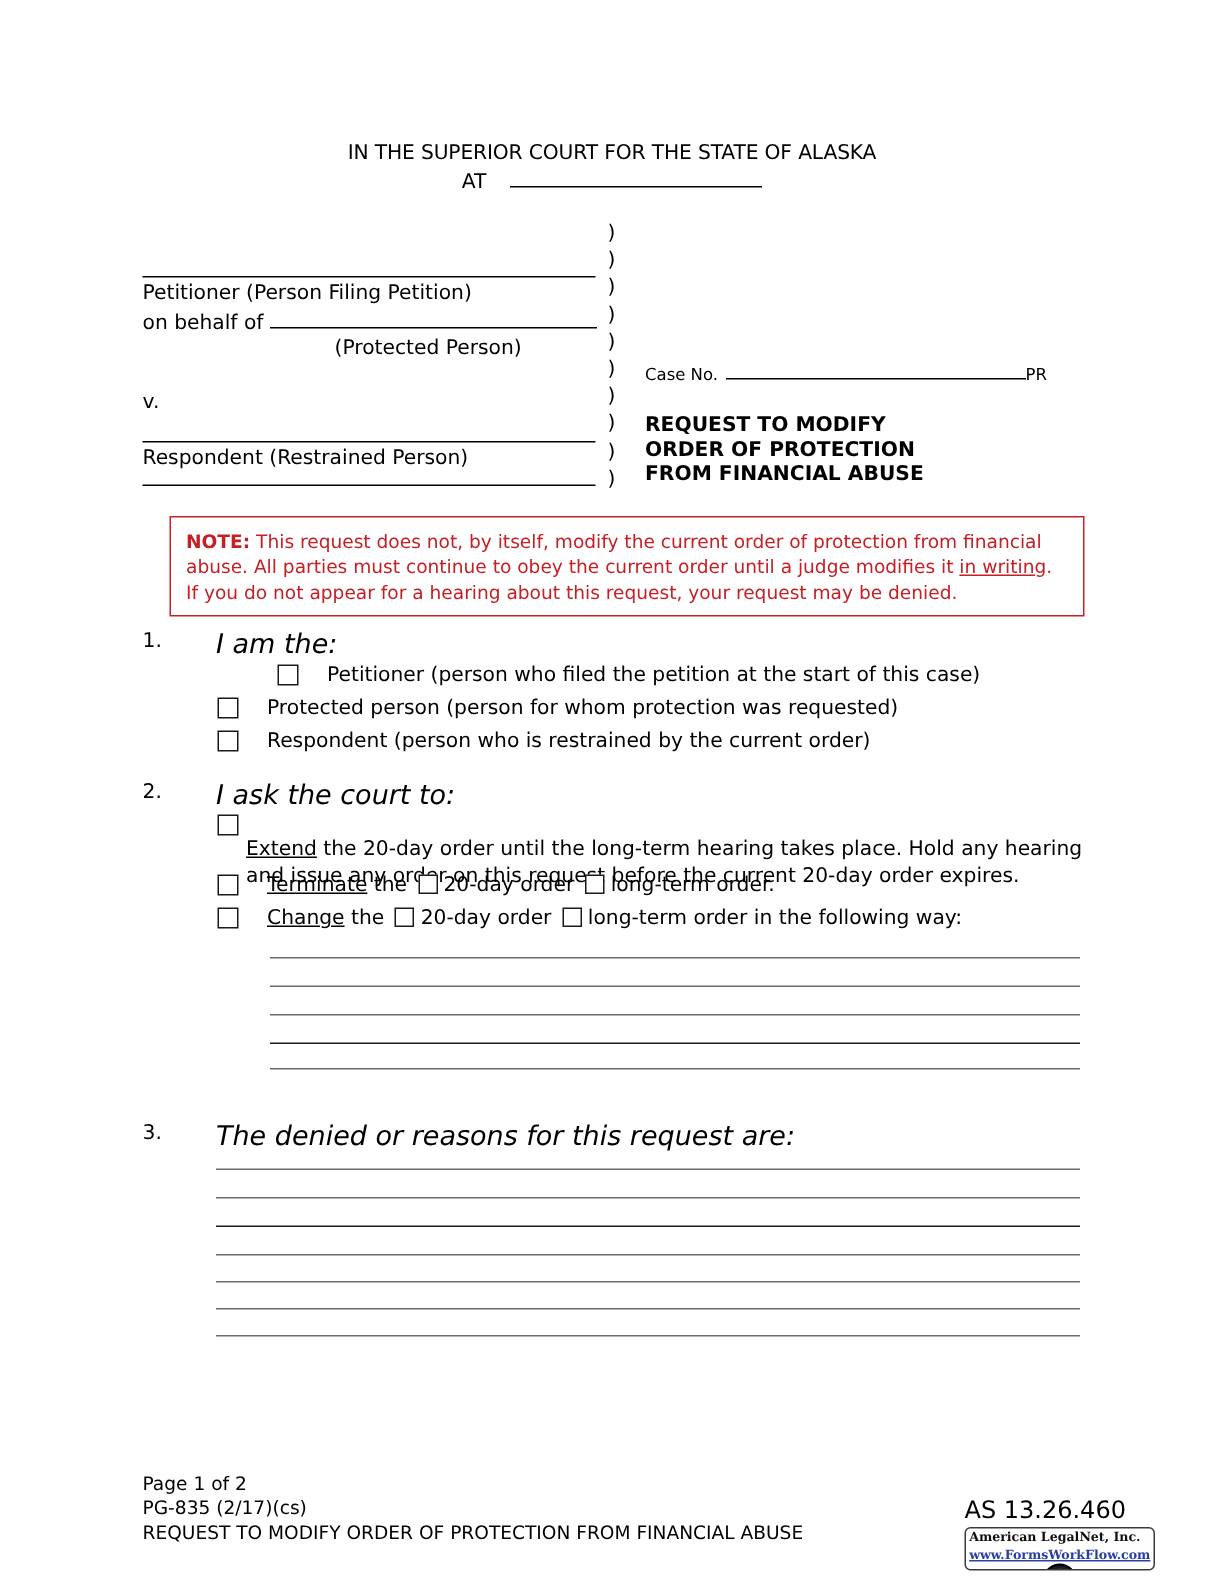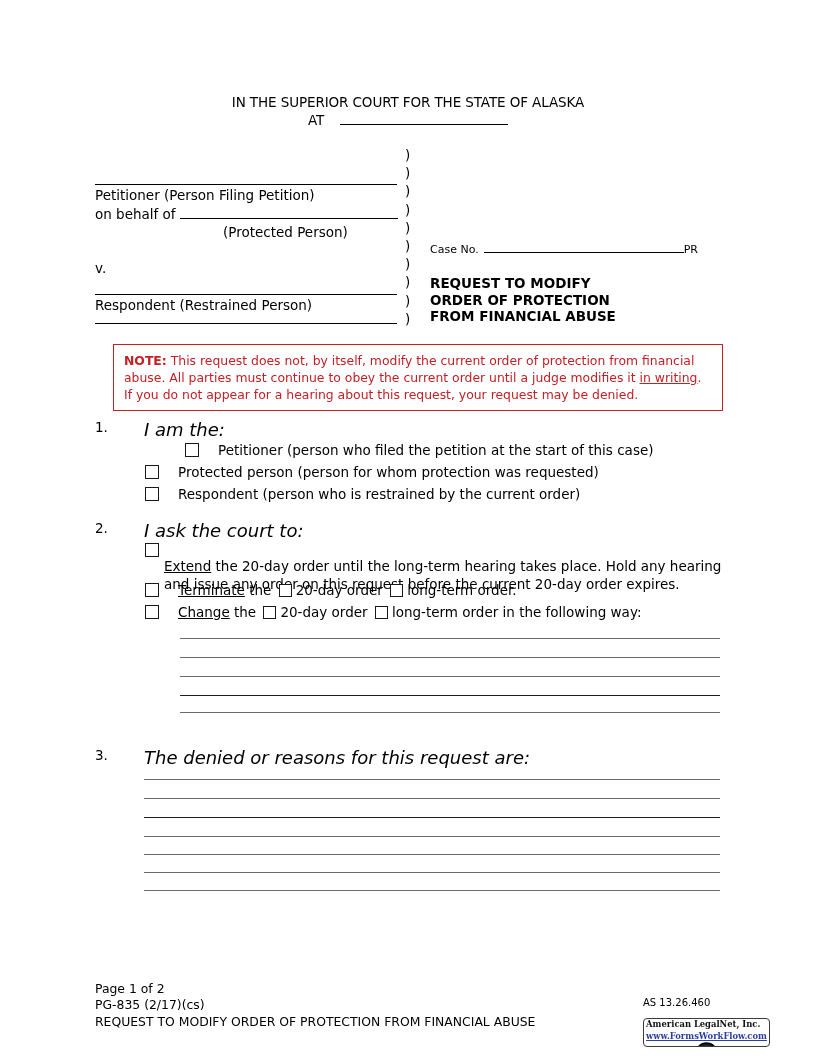--- a/index.html
+++ b/index.html
@@ -181,21 +181,21 @@
     left: 95px;
     top: 981px;
     font-size: 12.4px;
     line-height: 16.4px;
     white-space: nowrap;
   }
   .footer-stat {
     position: absolute;
     left: 643px;
     top: 997px;
-    font-size: 10px;
+    font-size: 16px;
     white-space: nowrap;
   }
   .legalnet {
     position: absolute;
     left: 643px;
     top: 1018px;
     width: 127px;
     height: 29px;
     border: 1.2px solid #3a3a3a;
     border-radius: 4px;

